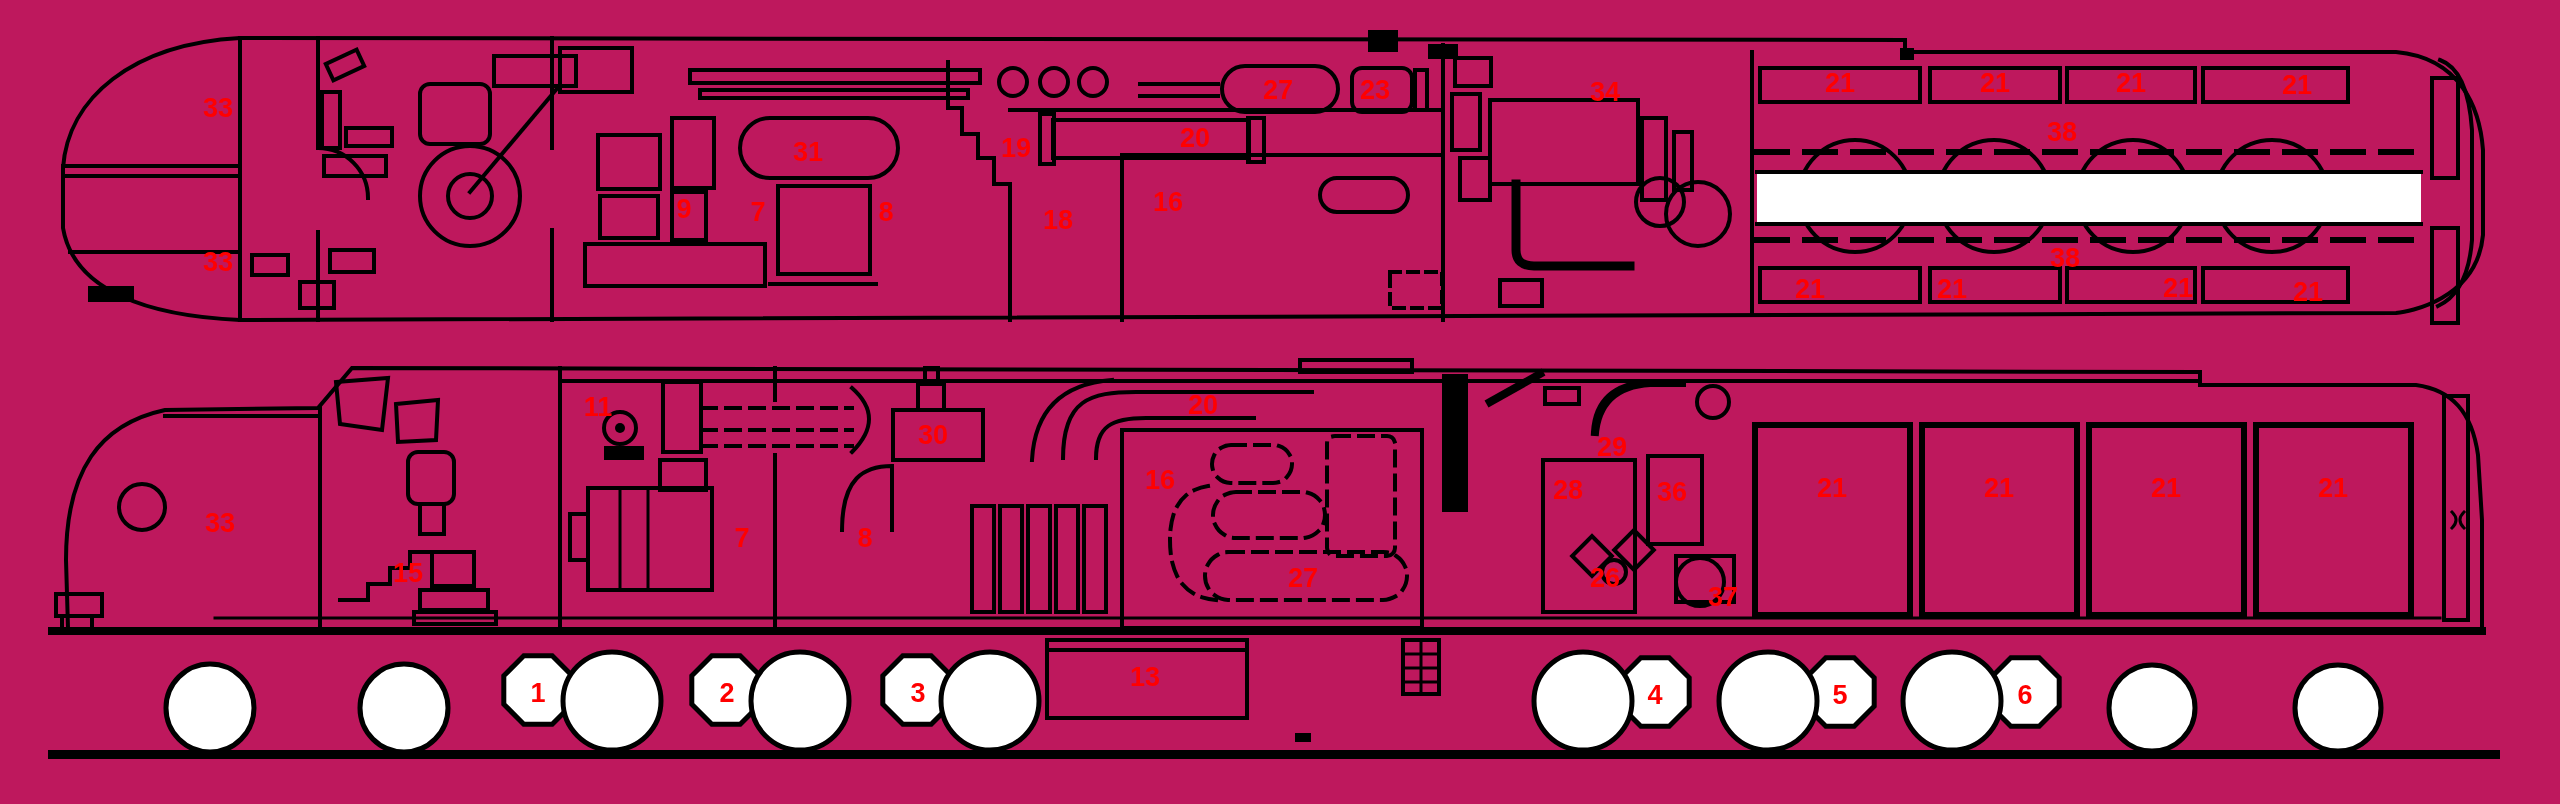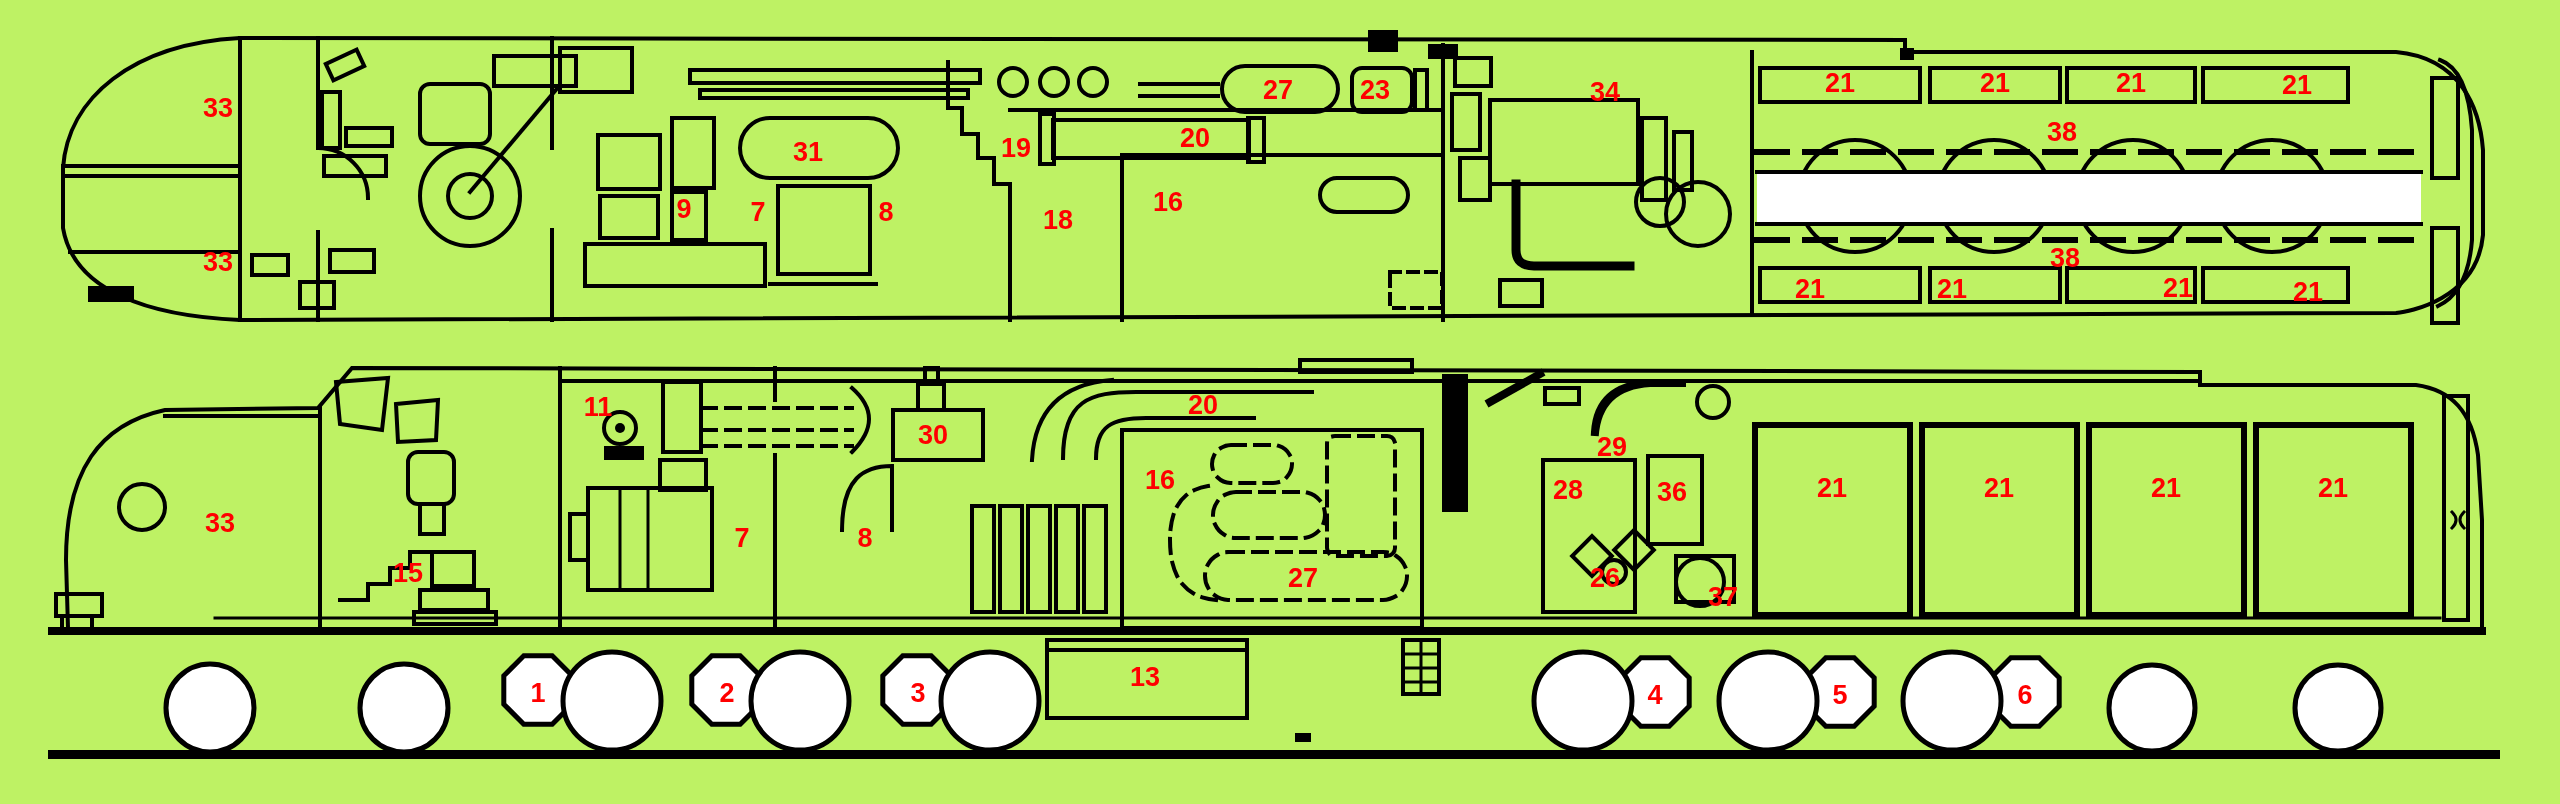--- a/index.html
+++ b/index.html
@@ -1,17 +1,17 @@
 <!DOCTYPE html>
 <html><head>
 <meta charset="utf-8">
 <style>
   html,body{margin:0;padding:0;background:#ffffff;}
   body{font-family:"Liberation Sans",sans-serif;}
-  #stage{width:2560px;height:804px;position:relative;background:#bef264;}
+  #stage{width:2560px;height:804px;position:relative;background:#be185d;}
   svg{display:block;}
   svg text{font-family:"Liberation Sans",sans-serif;font-weight:bold;}
 </style>
 </head>
 <body>
 
 <div id="stage">
 <svg width="2560" height="804" viewBox="0 0 2560 804">
 
   <g stroke="#000" fill="none" stroke-width="4" stroke-linecap="square">

